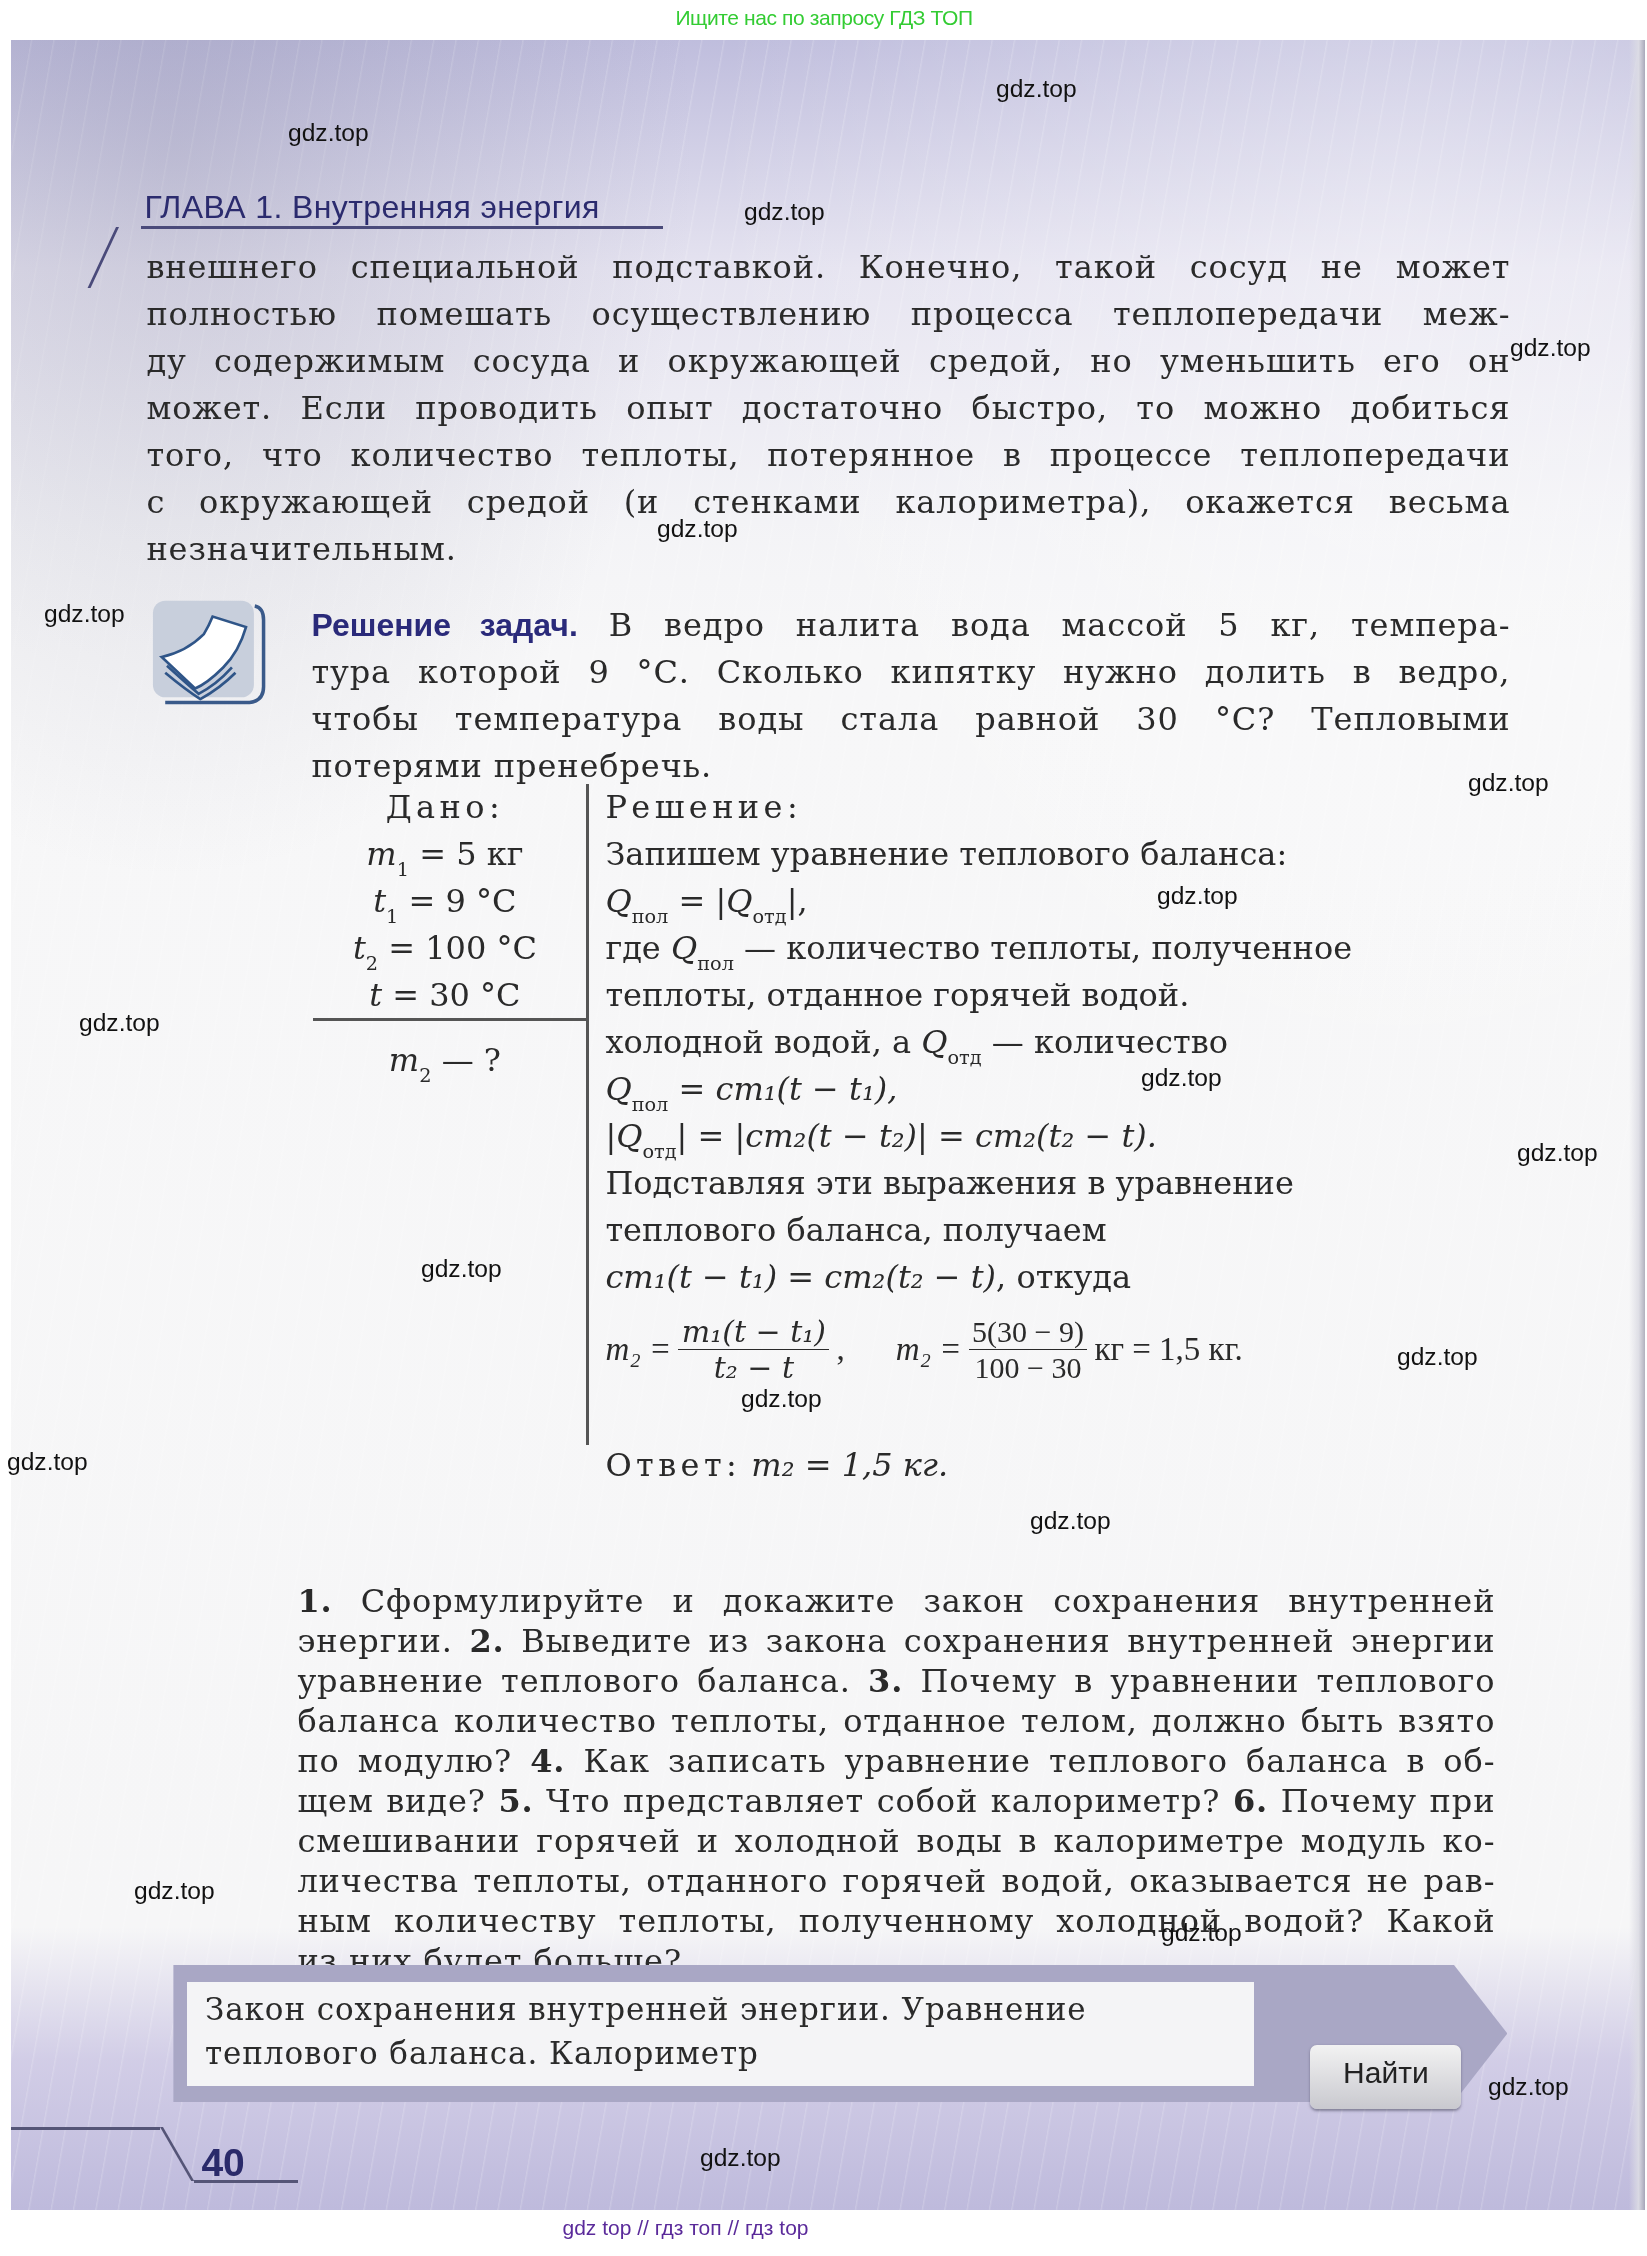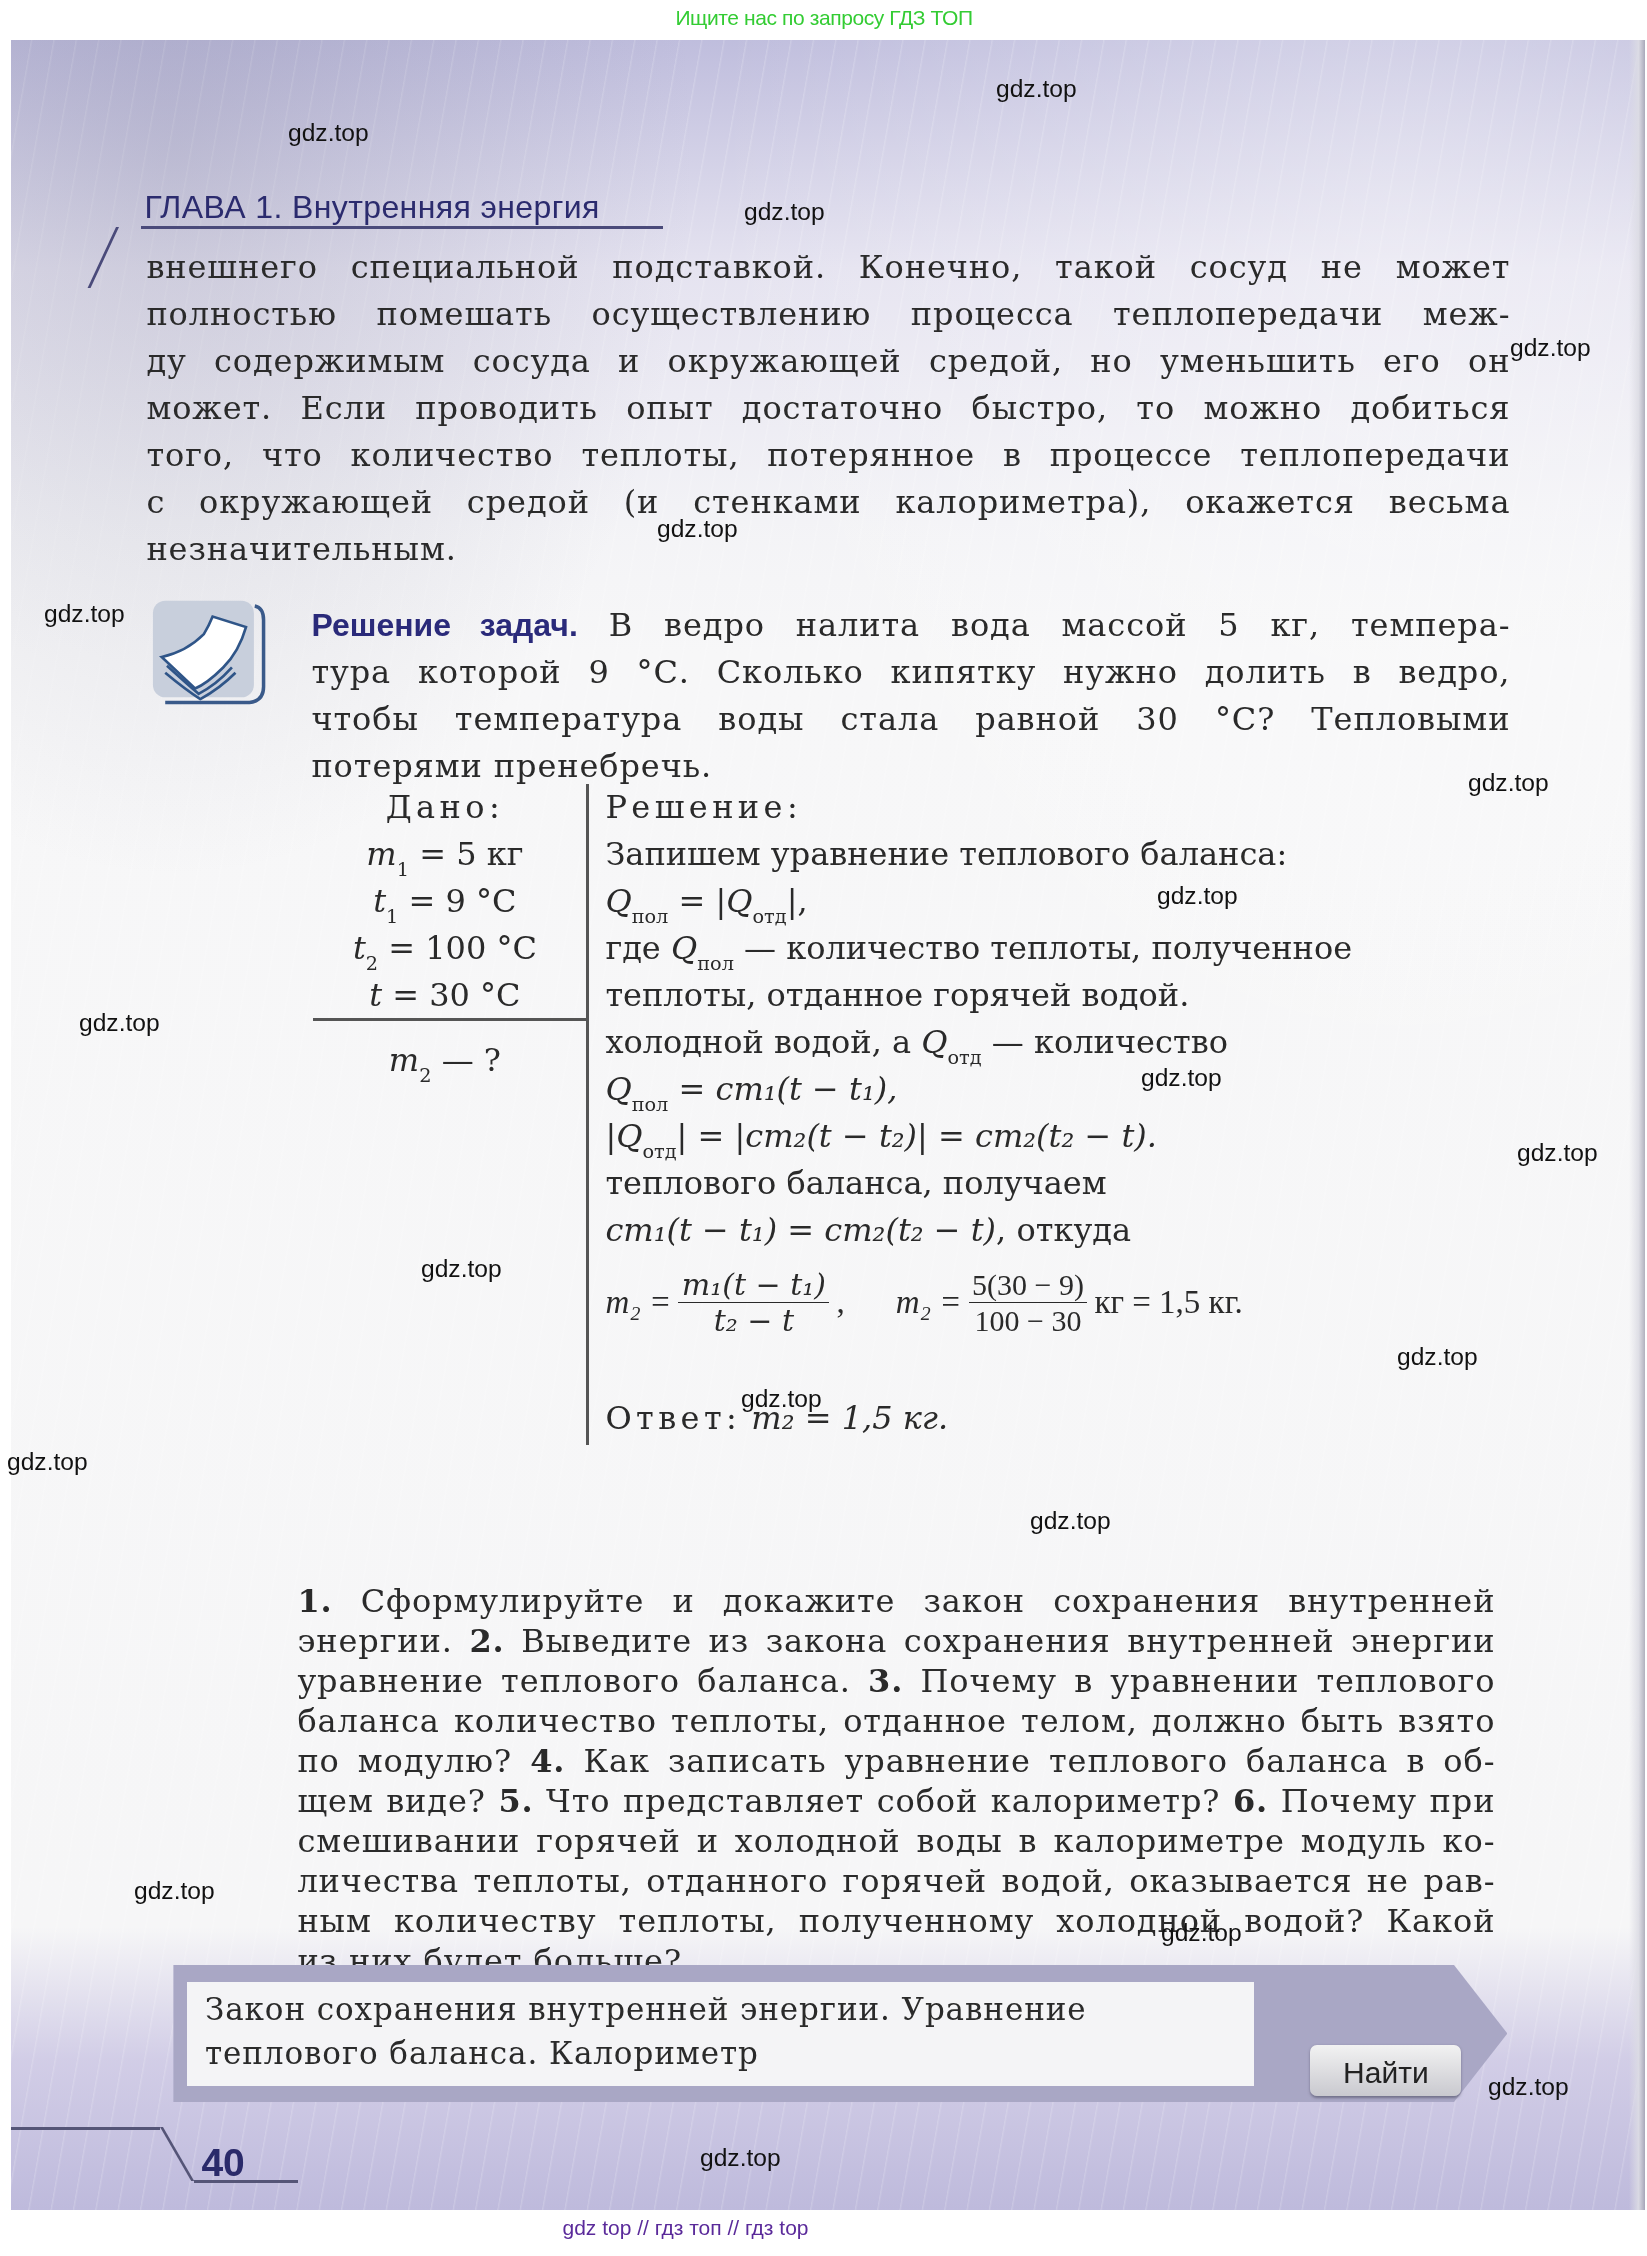--- a/index.html
+++ b/index.html
@@ -97,21 +97,21 @@
     position:absolute; left:162px; top:1925px; width:1334px; height:137px;
     background:#a9a7c5;
     clip-path:polygon(0 0, 96% 0, 100% 50%, 96% 100%, 0 100%);
   }
   .search-field {
     position:absolute; left:176px; top:1942px; width:1067px; height:104px;
     background:#f4f4f6; font-size:31px; line-height:44px; color:#2a2a2a;
     padding:5.3px 17.6px; box-sizing:border-box; letter-spacing:0.9px;
   }
   .search-btn {
-    position:absolute; left:1299px; top:2005px; width:151px; height:51px;
+    position:absolute; left:1299px; top:2005px; width:151px; height:64px;
     background:linear-gradient(180deg,#f2f2f2,#c9c9cf); border-radius:7px;
     box-shadow:0 1.8px 2.6px rgba(60,60,80,0.5);
     font-family:"Liberation Sans", sans-serif; font-size:30px; color:#222;
     text-align:center; line-height:56px;
   }
   .page-number {
     position:absolute; left:190px; top:2101px;
     font-family:"Liberation Sans", sans-serif; font-weight:bold; font-size:39px; color:#2a2a6a;
   }
   .pn-line-top { position:absolute; left:0; top:2087px; width:149px; height:2.6px; background:#555577; }
@@ -179,20 +179,21 @@
 
   <div class="solution-col">
     <div class="row spaced">Решение:</div>
     <div class="row">Запишем уравнение теплового баланса:</div>
     <div class="row"><span class="math">Q</span><sub>пол</sub><span> = |</span><span class="math">Q</span><sub>отд</sub><span>|,</span></div>
     <div class="row"><span>где </span><span class="math">Q</span><sub>пол</sub><span> — количество теплоты, полученное</span></div>
     <div class="row">теплоты, отданное горячей водой.</div>
     <div class="row"><span>холодной водой, а </span><span class="math">Q</span><sub>отд</sub><span> — количество</span></div>
     <div class="row"><span class="math">Q</span><sub>пол</sub> <span class="math">= cm₁(t − t₁),</span></div>
     <div class="row">|<span class="math">Q</span><sub>отд</sub><span class="math">| = |cm₂(t − t₂)| = cm₂(t₂ − t).</span></div>
+    <div class="row">Подставляя эти выражения в уравнение</div>
     <div class="row">теплового баланса, получаем</div>
     <div class="row"><span class="math">cm₁(t − t₁) = cm₂(t₂ − t)</span><span>, откуда</span></div>
     <div class="row frac-row">
       <span class="frac-lhs">m₂ =</span>
       <span class="frac">
           <span class="num math">m₁(t − t₁)</span>
           <span class="den math">t₂ − t</span>
         </span>
       <span class="frac-unit" style="margin-right:44px">,</span>
       <span class="frac-lhs">m₂ =</span>

